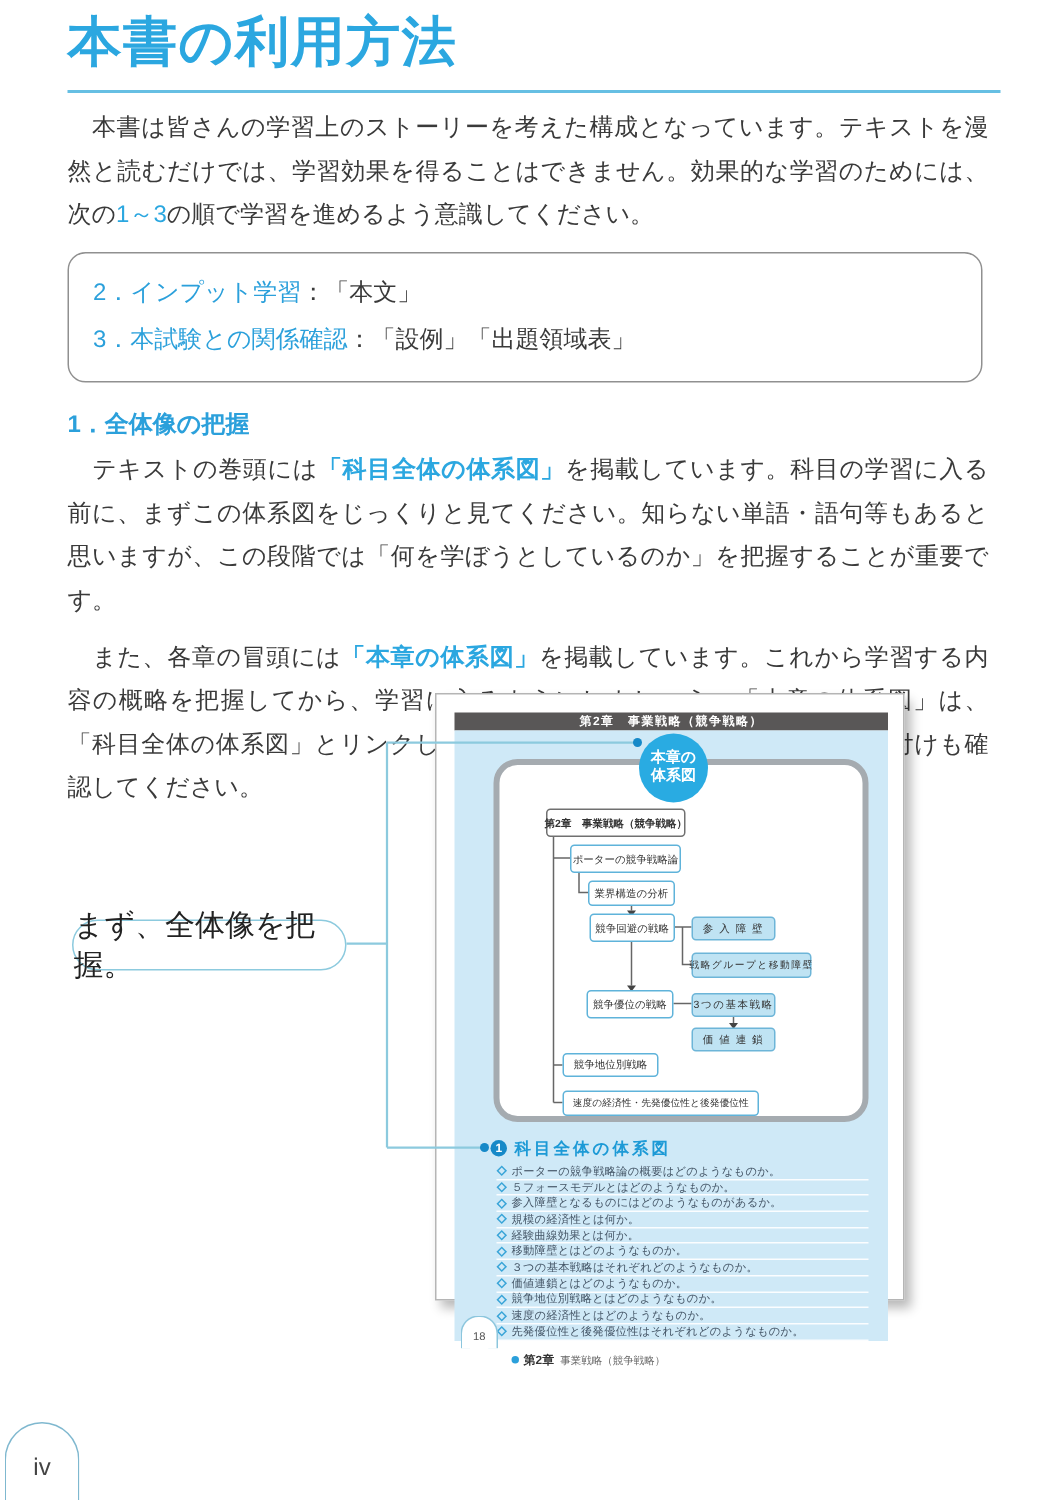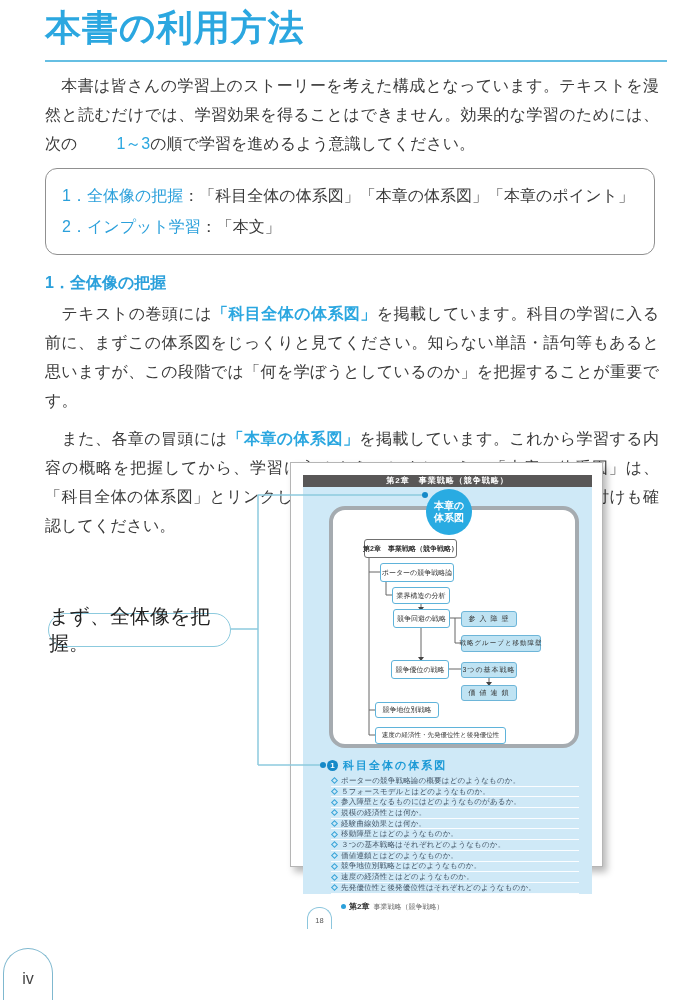--- a/index.html
+++ b/index.html
@@ -3,21 +3,21 @@
 <meta charset="utf-8">
 <style>
   * { margin:0; padding:0; box-sizing:border-box; }
   html,body { width:699px; height:1000px; background:#ffffff; font-family:"Liberation Sans","DejaVu Sans",sans-serif; color:#333; }
   body { position:relative; overflow:hidden; }
 
   
   .page-title { margin:4px 0 0 45px; font-size:36px; font-weight:600; color:#2BA7E0; letter-spacing:1px; }
   .title-rule { margin:7px 0 0 45px; width:622px; height:2px; background:#66BFE3; border:none; }
   .para { margin:9px 40px 0 45px; font-size:16px; line-height:29px; text-align:justify; color:#3a3a3a; }
-  .blue-inline { color:#2BA7E0;margin-left:39px; }
+  .blue-inline { color:#2BA7E0; }
   .blue-term { color:#2BA7E0; font-weight:bold; }
 
   .steps-box { margin:10px 0 0 45px; width:610px; border:1.5px solid #909090; border-radius:12px; padding:11px 16px 12px 16px; }
   .steps-box .step { font-size:16px; line-height:31px; white-space:nowrap; }
   .step-label { color:#2BA0DB; }
   .step-desc { color:#3a3a3a; }
 
   .section-heading { margin:18px 0 0 45px; font-size:16px; font-weight:bold; color:#2BA0DB; }
   .para.first-after-heading { margin-top:5px; }
 
@@ -36,21 +36,21 @@
   
   .bp-points-head { position:absolute; left:36px; top:295px; display:flex; align-items:center; z-index:4; }
   .bp-point-icon { display:inline-block; width:11px; height:11px; border-radius:50%; background:#1689C8; color:#fff; font-size:8px; font-weight:bold; text-align:center; line-height:11px; margin-right:5px; }
   .bp-points-title { color:#1D9AD6; font-size:11px; font-weight:bold; letter-spacing:2px; }
   .bp-points-list { position:absolute; left:40px; top:313px; width:248px; z-index:4; }
   .point-row { display:flex; align-items:center; height:10.7px; border-bottom:1px solid rgba(255,255,255,0.9); }
   .diamond { width:5px; height:5px; border:1px solid #3AA5D8; transform:rotate(45deg); margin:0 4px 0 1px; flex:none; background:transparent; }
   .point-text { font-size:7.5px; color:#445566; white-space:nowrap; letter-spacing:0.2px; }
 
   
-  .bp-footer-arch { position:absolute; left:16px; top:444px; width:25px; height:22px; border:1px solid #8CC6DD; border-bottom:none; border-radius:12px 12px 0 0; background:#fff; font-size:7.5px; color:#555; text-align:center; padding-top:8px; z-index:4; }
+  .bp-footer-arch { position:absolute; left:16px; top:414px; width:25px; height:22px; border:1px solid #8CC6DD; border-bottom:none; border-radius:12px 12px 0 0; background:#fff; font-size:7.5px; color:#555; text-align:center; padding-top:8px; z-index:4; }
   .bp-footer-text { position:absolute; left:50px; top:438px; display:flex; align-items:center; z-index:4; }
   .bp-footer-dot { width:5px; height:5px; border-radius:50%; background:#2BA0DB; margin-right:3px; }
   .bp-footer-ch { font-size:8px; font-weight:bold; color:#333; margin-right:4px; }
   .bp-footer-title { font-size:7px; color:#666; }
 
   
   .callout { position:absolute; left:48px; top:613px; width:183px; height:34px; border:1.5px solid #8CCADE; border-radius:17px; display:flex; align-items:center; justify-content:center; font-size:20px; color:#222; background:#fff; z-index:6;font-family:Liberation Serif, serif; }
   .connector-overlay { position:absolute; left:0; top:0; width:699px; height:1000px; z-index:5; pointer-events:none; }
 
   
@@ -58,22 +58,22 @@
 </style>
 </head>
 <body>
 
 <h1 class="page-title">本書の利用方法</h1>
 <div class="title-rule"></div>
 
 <p class="para"><span>　本書は皆さんの学習上のストーリーを考えた構成となっています。テキストを漫然と読むだけでは、学習効果を得ることはできません。効果的な学習のためには、次の</span><span class="blue-inline">1～3</span><span>の順で学習を進めるよう意識してください。</span></p>
 
 <div class="steps-box">
-  <div class="step"><span class="step-label">1．全体像の把握</span><span class="step-desc">：「科目全体の体系図」「本章の体系図」「本章のポイント」</span></div>
   <div class="step"><span class="step-label">2．インプット学習</span><span class="step-desc">：「本文」</span></div>
+  <div class="step"><span class="step-label">3．本試験との関係確認</span><span class="step-desc">：「設例」「出題領域表」</span></div>
 </div>
 
 <h2 class="section-heading">1．全体像の把握</h2>
 
 <p class="para first-after-heading"><span>　テキストの巻頭には</span><span class="blue-term">「科目全体の体系図」</span><span>を掲載しています。科目の学習に入る前に、まずこの体系図をじっくりと見てください。知らない単語・語句等もあると思いますが、この段階では「何を学ぼうとしているのか」を把握することが重要です。</span></p>
 
 <p class="para"><span>　また、各章の冒頭には</span><span class="blue-term">「本章の体系図」</span><span>を掲載しています。これから学習する内容の概略を把握してから、学習に入るようにしましょう。「本章の体系図」は、「科目全体の体系図」とリンクしていますので、科目全体のなかでの位置付けも確認してください。</span></p>
 
 <div class="book-page">
   <div class="bp-headerbar">第2章　事業戦略（競争戦略）</div>

